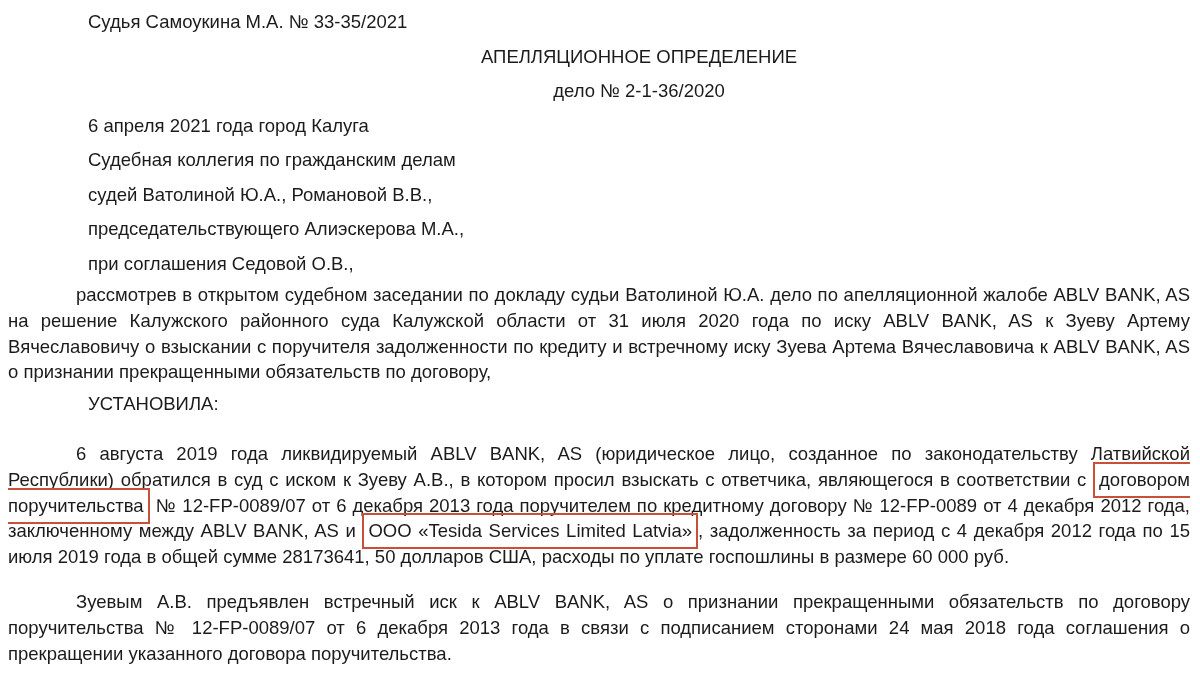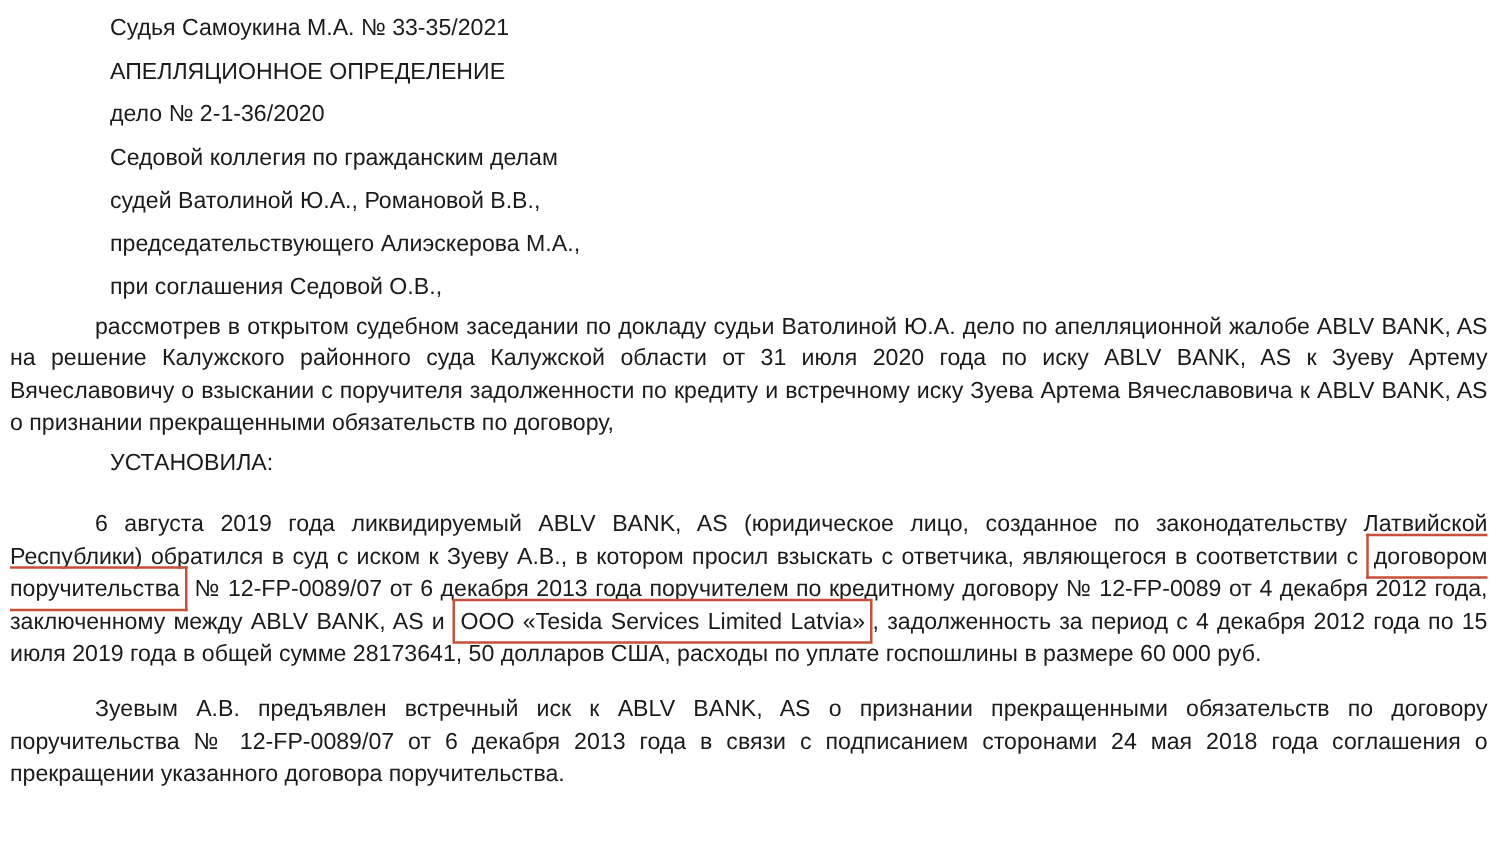--- a/index.html
+++ b/index.html
@@ -15,21 +15,21 @@
     font-size: 18.5px;
     overflow: hidden;
   }
   .hline {
     margin: 0 0 0 80px;
     line-height: 34.5px;
     white-space: nowrap;
   }
   .centered {
     margin: 0 0 0 80px;
-    text-align: left;
+    text-align: center;
     line-height: 34.5px;
   }
   .para {
     margin: 0;
     text-align: justify;
     text-indent: 68px;
     line-height: 25.8px;
   }
   .para-intro   { margin-top: 1px; }
   .section-head { margin: 6px 0 0 80px; text-align: left; line-height: 25.8px; }
@@ -44,21 +44,22 @@
 <body>
 
 <div class="page">
 
   <p class="hline">Судья Самоукина М.А. № 33-35/2021</p>
 
   <p class="centered">АПЕЛЛЯЦИОННОЕ ОПРЕДЕЛЕНИЕ</p>
 
   <p class="centered">дело № 2-1-36/2020</p>
 
-  <p class="hline">Седовой коллегия по гражданским делам</p>
+  <p class="hline">6 апреля 2021 года город Калуга</p>
+  <p class="hline">Судебная коллегия по гражданским делам</p>
   <p class="hline">судей Ватолиной Ю.А., Романовой В.В.,</p>
   <p class="hline">председательствующего Алиэскерова М.А.,</p>
   <p class="hline">при соглашения Седовой О.В.,</p>
 
   <p class="para para-intro">рассмотрев в открытом судебном заседании по докладу судьи Ватолиной Ю.А. дело по апелляционной жалобе ABLV BANK, AS на решение Калужского районного суда Калужской области от 31 июля 2020 года по иску ABLV BANK, AS к Зуеву Артему Вячеславовичу о взыскании с поручителя задолженности по кредиту и встречному иску Зуева Артема Вячеславовича к ABLV BANK, AS о признании прекращенными обязательств по договору,</p>
 
   <p class="section-head">УСТАНОВИЛА:</p>
 
   <p class="para para-claim"><span>6 августа 2019 года ликвидируемый ABLV BANK, AS (юридическое лицо, созданное по законодательству Латвийской Республики) обратился в суд с иском к Зуеву А.В., в котором просил взыскать с ответчика, являющегося в соответствии с </span><span class="redbox">договором поручительства</span><span> № 12-FP-0089/07 от 6 декабря 2013 года поручителем по кредитному договору № 12-FP-0089 от 4 декабря 2012 года, заключенному между ABLV BANK, AS и </span><span class="redbox">ООО «Tesida Services Limited Latvia»</span><span>, задолженность за период с 4 декабря 2012 года по 15 июля 2019 года в общей сумме 28173641, 50 долларов США, расходы по уплате госпошлины в размере 60 000 руб.</span></p>
 

